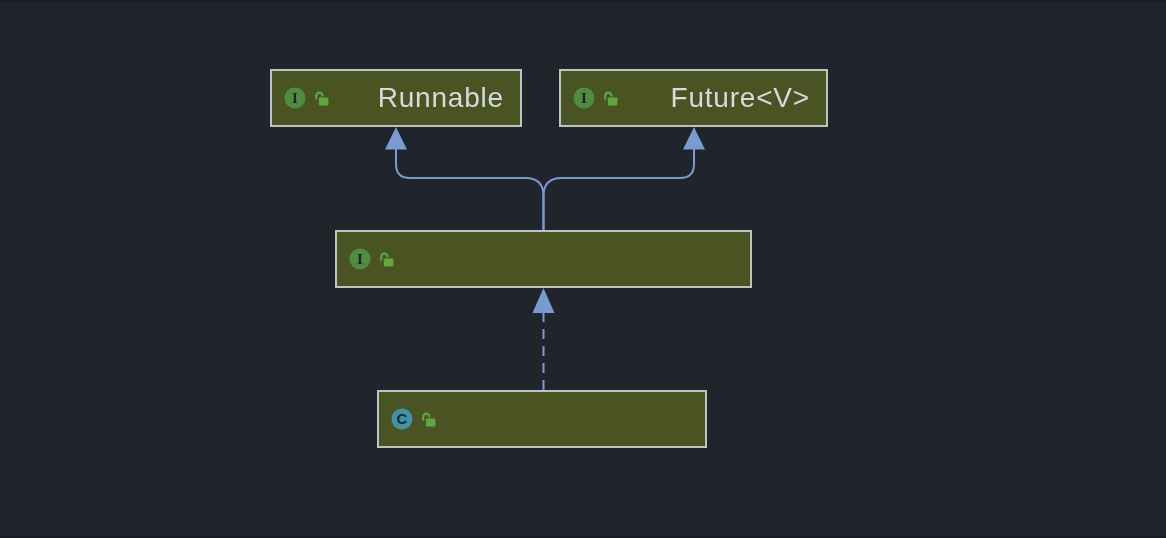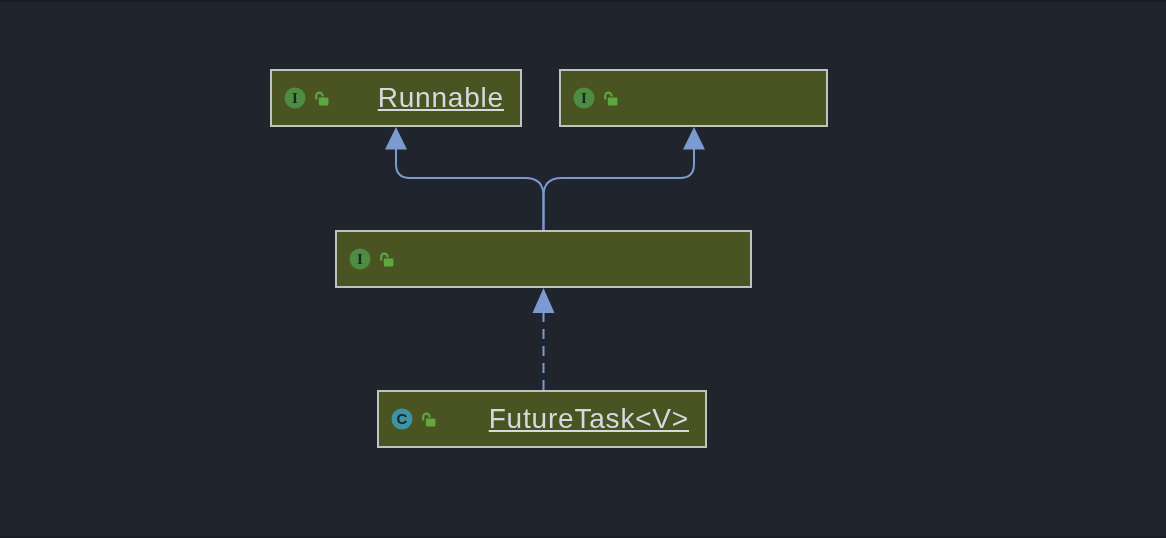--- a/index.html
+++ b/index.html
@@ -38,21 +38,20 @@
     border:2px solid var(--node-border,#BEC3BD);
     padding:0 16px 0 12px;
     cursor:default;
   }
   .node .label{
     margin-left:auto;
     font-size:28px;
     letter-spacing:0.8px;
     color:var(--node-text,#D6D9DD);
     white-space:nowrap;
-    text-decoration:underline;
   }
   .badge{margin-right:7px;flex:0 0 auto;}
   .badge circle{stroke:none;}
   .badge-interface circle{fill:var(--interface-badge,#4E8C41);}
   .badge-class circle{fill:var(--class-badge,#3E94A4);}
   .badge text{
     font-size:15px;font-weight:bold;
     fill:var(--badge-letter,#1D222B);
     text-anchor:middle;
   }
@@ -102,20 +101,21 @@
 
   <div class="node" id="node-future">
     <svg class="badge badge-interface" width="22" height="22" viewBox="0 0 22 22">
       <circle cx="11" cy="11" r="10.5"></circle>
       <text x="11" y="16">I</text>
     </svg>
     <svg class="lock" width="17" height="17" viewBox="0 0 16 16">
       <path class="shackle" d="M3 9 V5.5 a3 3 0 0 1 6 0 V6.2"></path>
       <rect class="body" x="5.5" y="7" width="9" height="7.5" rx="1"></rect>
     </svg>
+    <span class="label">Future&lt;V&gt;</span>
   </div>
 
   <div class="node" id="node-runnable-future">
     <svg class="badge badge-interface" width="22" height="22" viewBox="0 0 22 22">
       <circle cx="11" cy="11" r="10.5"></circle>
       <text x="11" y="16">I</text>
     </svg>
     <svg class="lock" width="17" height="17" viewBox="0 0 16 16">
       <path class="shackle" d="M3 9 V5.5 a3 3 0 0 1 6 0 V6.2"></path>
       <rect class="body" x="5.5" y="7" width="9" height="7.5" rx="1"></rect>
@@ -124,16 +124,15 @@
 
   <div class="node" id="node-future-task">
     <svg class="badge badge-class" width="22" height="22" viewBox="0 0 22 22">
       <circle cx="11" cy="11" r="10.5"></circle>
       <text x="11" y="16">C</text>
     </svg>
     <svg class="lock" width="17" height="17" viewBox="0 0 16 16">
       <path class="shackle" d="M3 9 V5.5 a3 3 0 0 1 6 0 V6.2"></path>
       <rect class="body" x="5.5" y="7" width="9" height="7.5" rx="1"></rect>
     </svg>
-    <span class="label">FutureTask&lt;V&gt;</span>
   </div>
 
 </div>
 
 </body></html>

